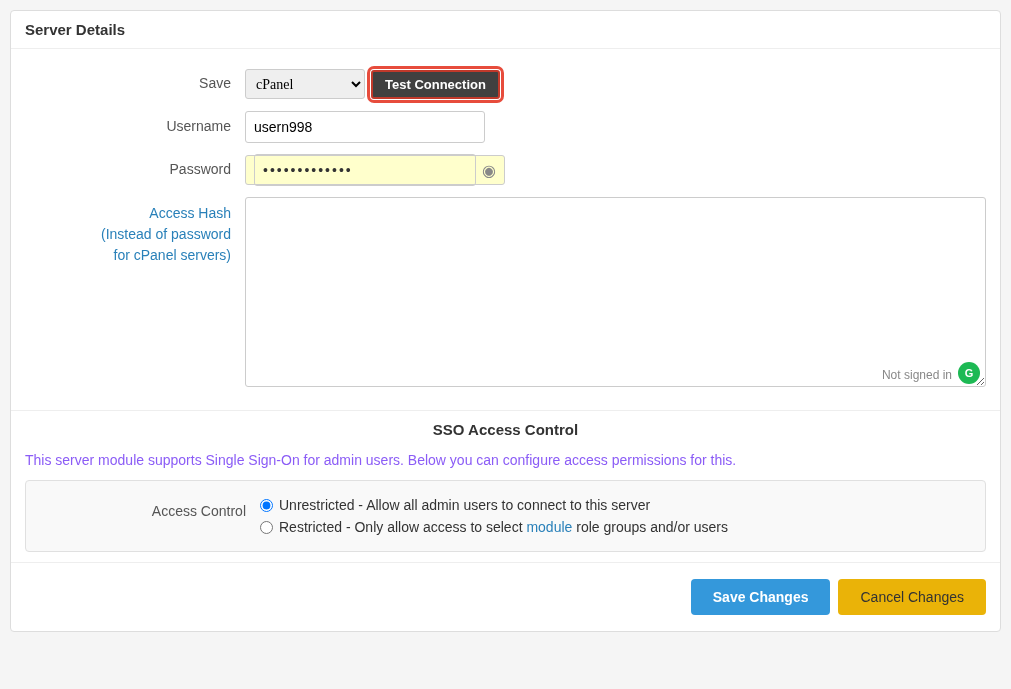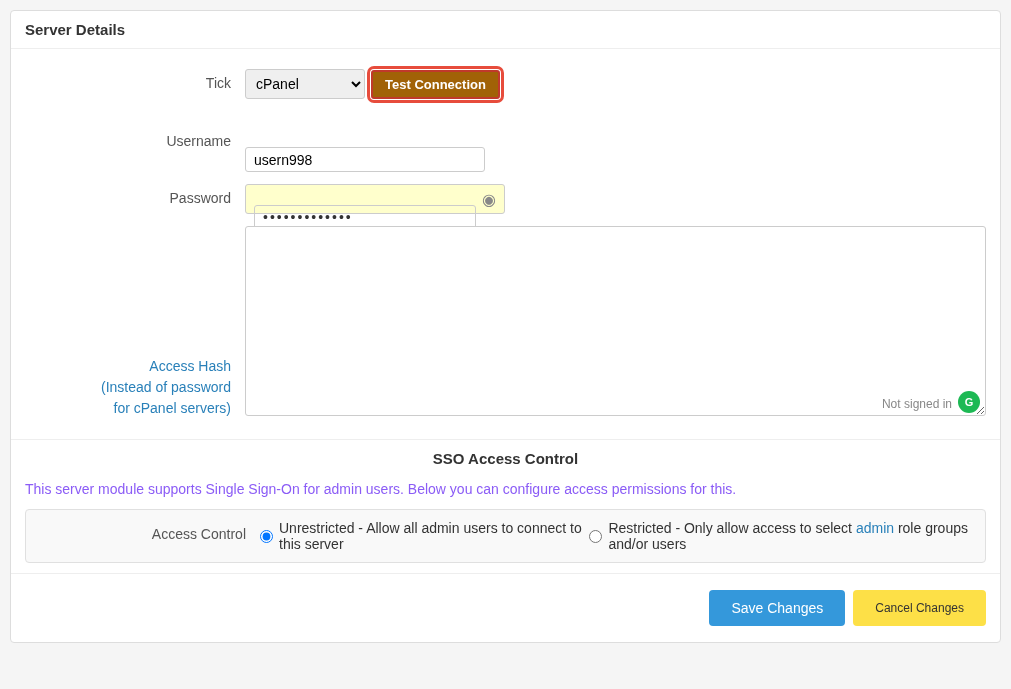--- a/index.html
+++ b/index.html
@@ -23,21 +23,21 @@
       font-size: 15px;
       color: #333;
       border-bottom: 1px solid #eee;
     }
     .section-body {
       padding: 14px 0;
       border-bottom: 1px solid #eee;
     }
     .form-row {
       display: flex;
-      align-items: flex-end;
+      align-items: flex-start;
       padding: 6px 14px;
       min-height: 36px;
     }
     .form-row.center {
       align-items: center;
     }
     .form-label {
       width: 220px;
       min-width: 220px;
       text-align: right;
@@ -53,33 +53,33 @@
       display: flex;
       align-items: center;
       flex: 1;
     }
     input[type="text"],
     input[type="password"] {
       border: 1px solid #ccc;
       border-radius: 3px;
       padding: 5px 8px;
       font-size: 14px;
-      height: 25px;
-      margin-top: 36px;
+      height: 32px;
     }
     select {
       border: 1px solid #ccc;
       border-radius: 3px;
       padding: 4px 6px;
       font-size: 14px;
       height: 30px;
       min-width: 120px;
+      font-family: Liberation Serif, serif;
     }
     .test-connection-btn {
-      background: #a16207;
+      background: #404040;
       color: #fff;
       border: 2px solid #c0392b;
       border-radius: 3px;
       padding: 5px 12px;
       font-size: 13px;
       cursor: pointer;
       margin-left: 6px;
       font-weight: bold;
       outline: 3px solid #e74c3c;
       outline-offset: 1px;
@@ -167,36 +167,36 @@
     }
     .sso-desc {
       font-size: 14px;
       color: #8b5cf6;
       margin-bottom: 12px;
     }
     .sso-control-box {
       background: #f9f9f9;
       border: 1px solid #e0e0e0;
       border-radius: 4px;
-      padding: 10px 14px;
+      padding: 16px 14px;
       display: flex;
       align-items: flex-start;
     }
     .sso-label {
       width: 220px;
       min-width: 220px;
       text-align: right;
       padding-right: 14px;
       color: #555;
       font-size: 14px;
       line-height: 2;
     }
     .radio-group {
       display: flex;
-      flex-direction: row;
+      flex-direction: column;
       gap: 6px;
       flex: 1;
     }
     .radio-label {
       display: flex;
       align-items: center;
       gap: 6px;
       font-size: 14px;
       color: #333;
     }
@@ -214,44 +214,45 @@
       border-top: 1px solid #eee;
     }
     .btn-save {
       background: #3498db;
       color: #fff;
       border: none;
       border-radius: 4px;
       padding: 10px 22px;
       font-size: 14px;
       cursor: pointer;
+      font-weight: bold;
     }
     .btn-cancel {
-      background: #fde047;
+      background: #eab308;
       color: #333;
       border: none;
       border-radius: 4px;
       padding: 10px 22px;
-      font-size: 12px;
+      font-size: 14px;
       cursor: pointer;
     }
   </style>
 </head>
 <body>
 
 <div class="page-container">
 
   <div class="section-header">
     <span>Server Details</span>
   </div>
 
   <div class="section-body">
 
     <div class="form-row center">
-      <div class="form-label">Tick</div>
+      <div class="form-label">Save</div>
       <div class="form-control-wrap type-row">
         <select>
           <option>cPanel</option>
           <option>WHM</option>
           <option>Plesk</option>
           <option>DirectAdmin</option>
         </select>
         <button class="test-connection-btn">Test Connection</button>
       </div>
     </div>
@@ -298,21 +299,21 @@
       <p class="sso-desc">This server module supports Single Sign-On for admin users. Below you can configure access permissions for this.</p>
       <div class="sso-control-box">
         <div class="sso-label">Access Control</div>
         <div class="radio-group">
           <label class="radio-label">
             <input type="radio" name="access_control" checked="" style="">
             <span>Unrestricted - Allow all admin users to connect to this server</span>
           </label>
           <label class="radio-label">
             <input type="radio" name="access_control" style="">
-            <span>Restricted - Only allow access to select <span class="blue-text">admin</span> role groups and/or users</span>
+            <span>Restricted - Only allow access to select <span class="blue-text">module</span> role groups and/or users</span>
           </label>
         </div>
       </div>
     </div>
   </div>
 
   <div class="footer-actions">
     <button class="btn-save">Save Changes</button>
     <button class="btn-cancel">Cancel Changes</button>
   </div>

